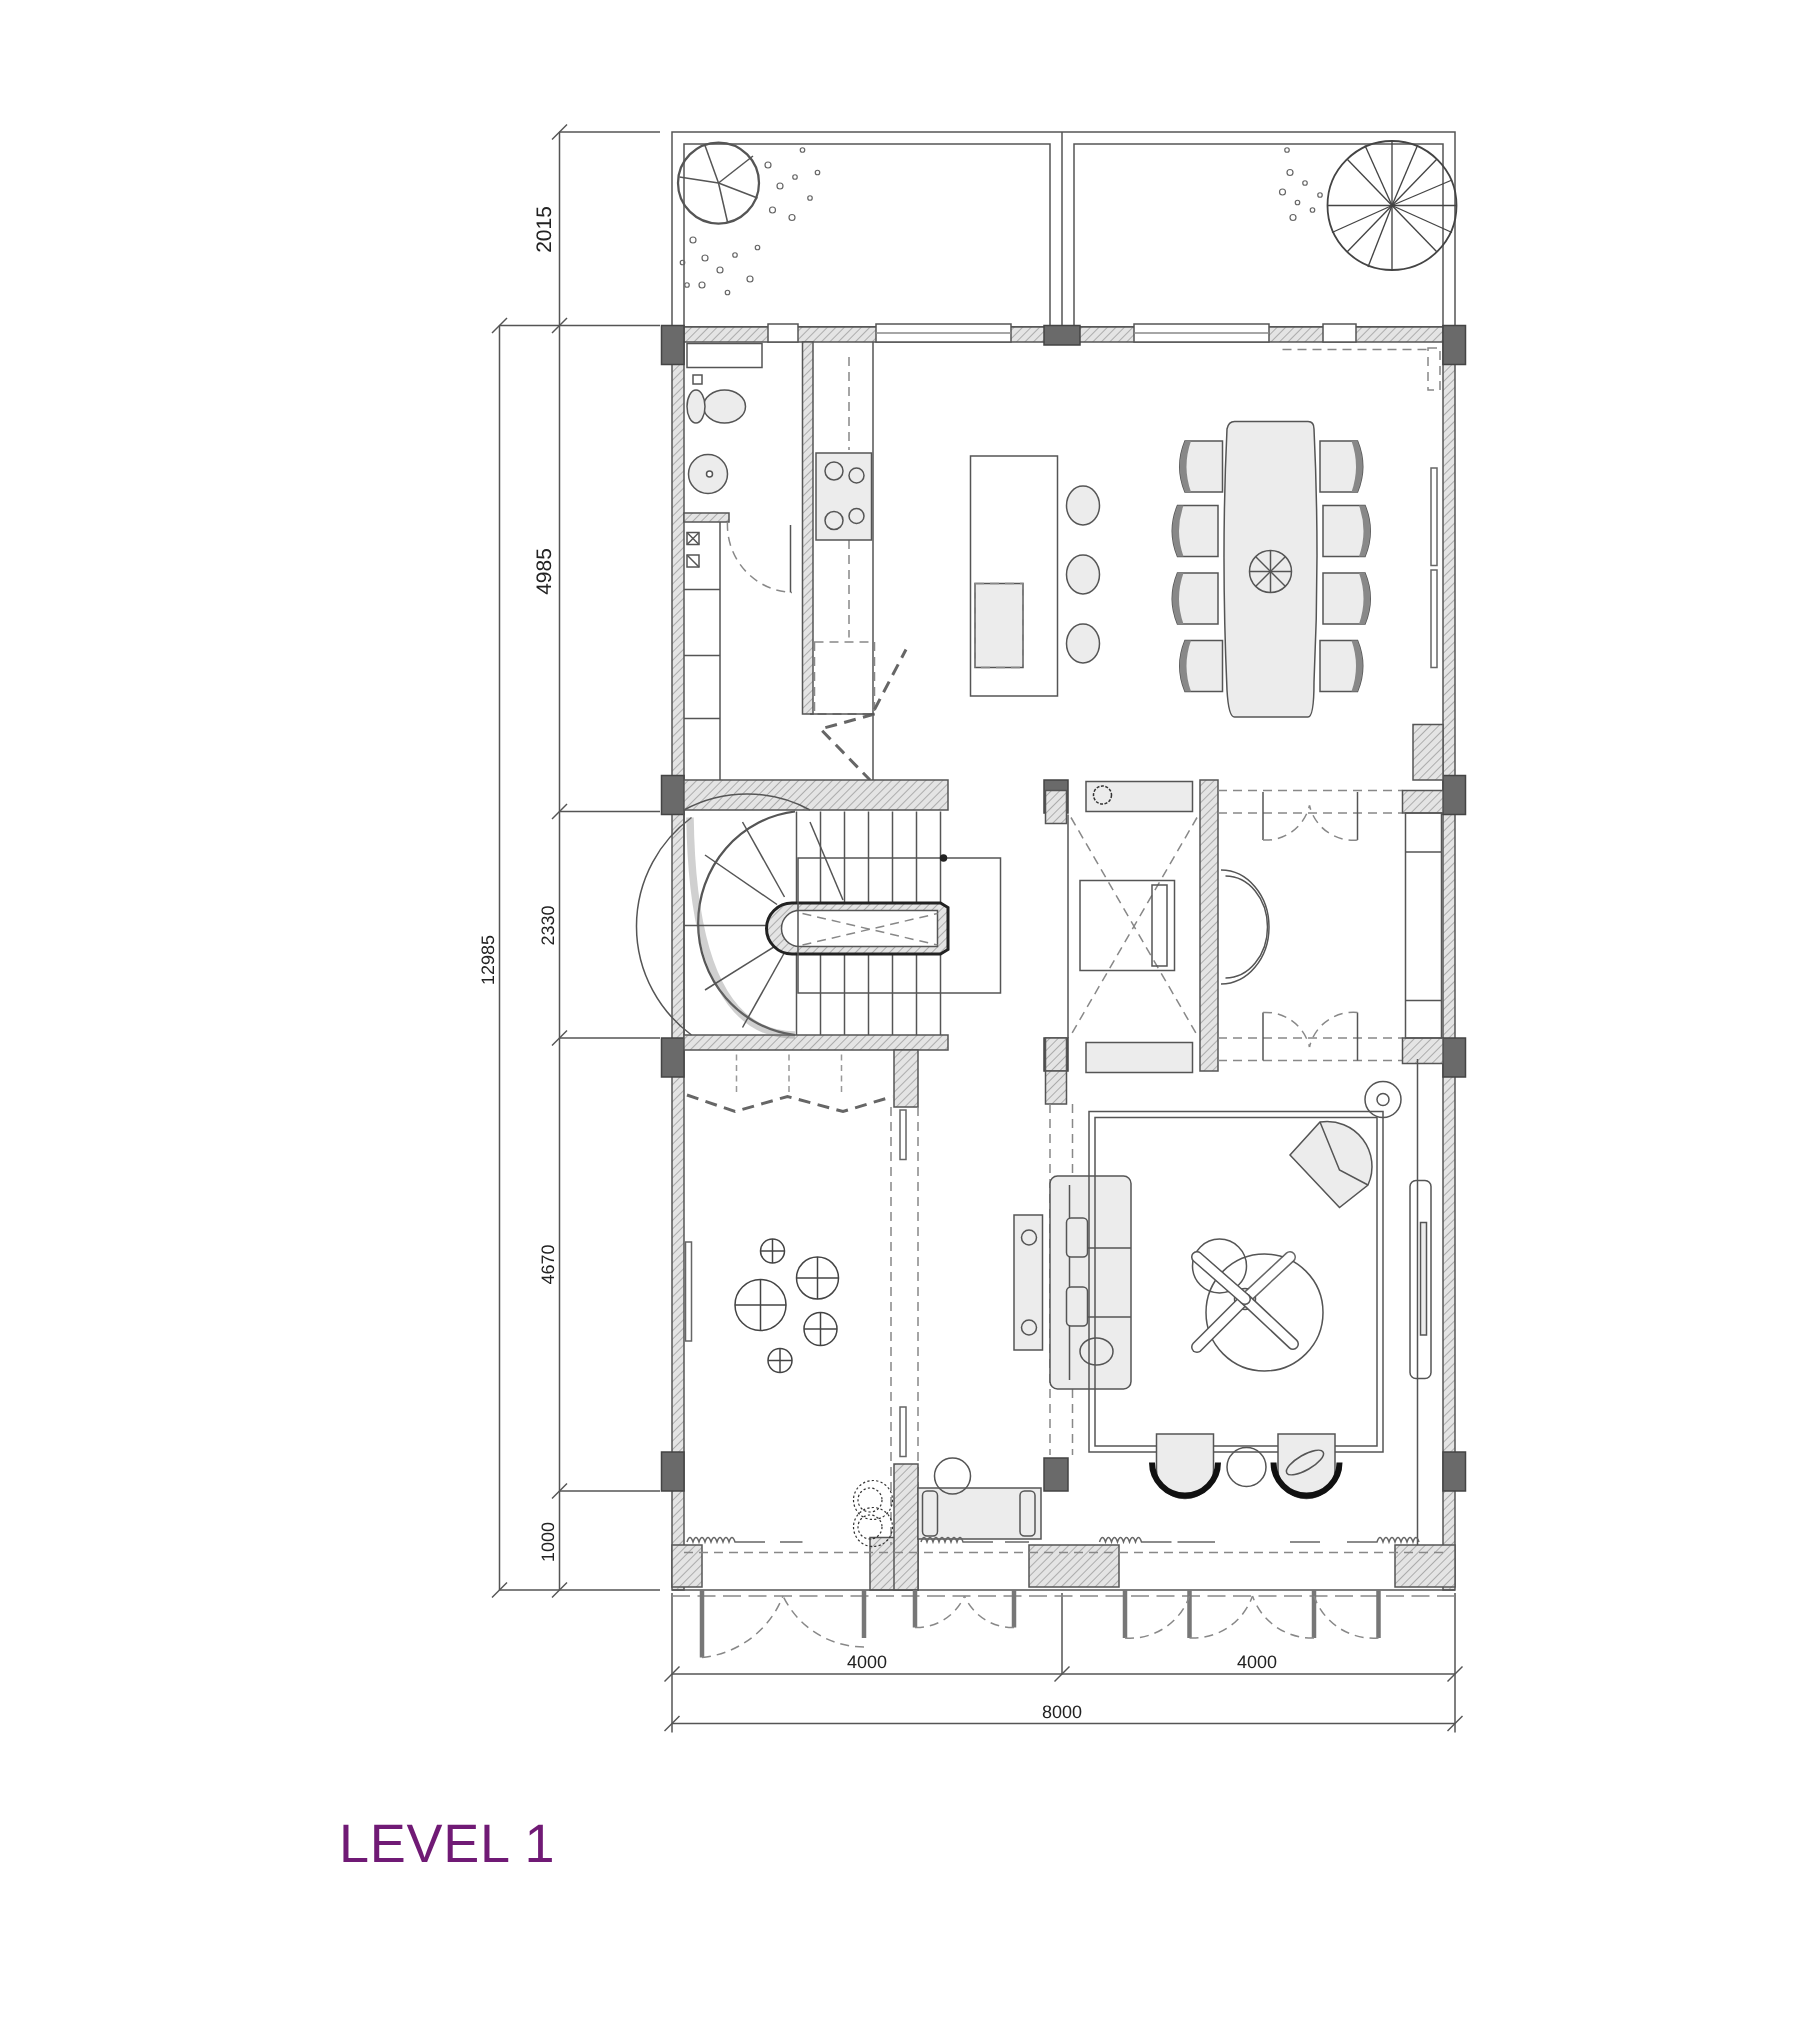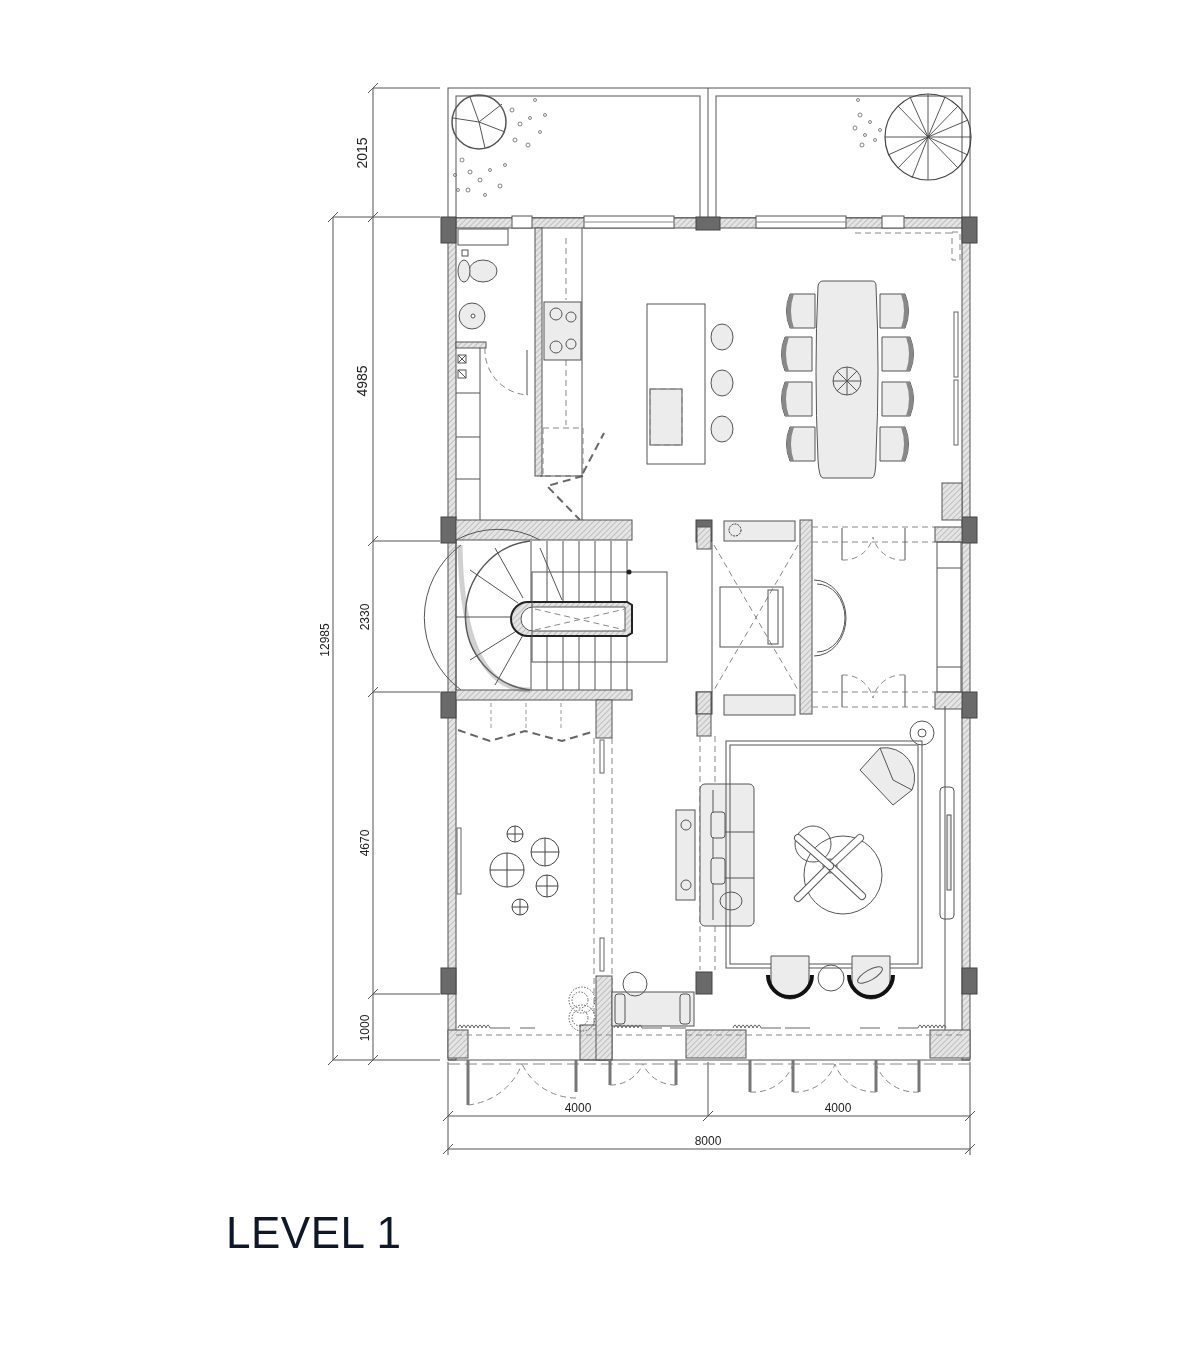--- a/index.html
+++ b/index.html
@@ -1,21 +1,21 @@
 <!DOCTYPE html>
 <html><head>
 <meta charset="utf-8">
 <style>
   html, body { margin: 0; padding: 0; background: #ffffff; }
   body { width: 1203px; height: 1346px; position: relative; overflow: hidden;
          font-family: "Liberation Sans", sans-serif; }
   #plan { position: absolute; left: 0; top: 0; width: 1203px; height: 1346px; }
   .dimtxt { font-family: "Liberation Sans", sans-serif; fill: #222; }
-  .title { position: absolute; left: 226px; top: 1208px; font-size: 44px;
-           letter-spacing: 0.5px; color: #0f172a; font-family: "Liberation Sans", sans-serif; }
+  .title { position: absolute; left: 226px; top: 1208px; font-size: 36px;
+           letter-spacing: 0.5px; color: #701a75; font-family: "Liberation Sans", sans-serif; }
   .wall { fill: url(#hatch); stroke: #555; stroke-width: 1; }
   .col { fill: #6a6a6a; stroke: #444; stroke-width: 1; }
   .thin { fill: none; stroke: #555; stroke-width: 1; }
   .thinf { fill: #ececec; stroke: #555; stroke-width: 1; }
   .dash { fill: none; stroke: #888; stroke-width: 1; stroke-dasharray: 6 4; }
   .dashb { fill: none; stroke: #666; stroke-width: 2; stroke-dasharray: 8 5; }
   .dim { stroke: #555; stroke-width: 1; fill: none; }
 </style>
 </head>
 <body>

